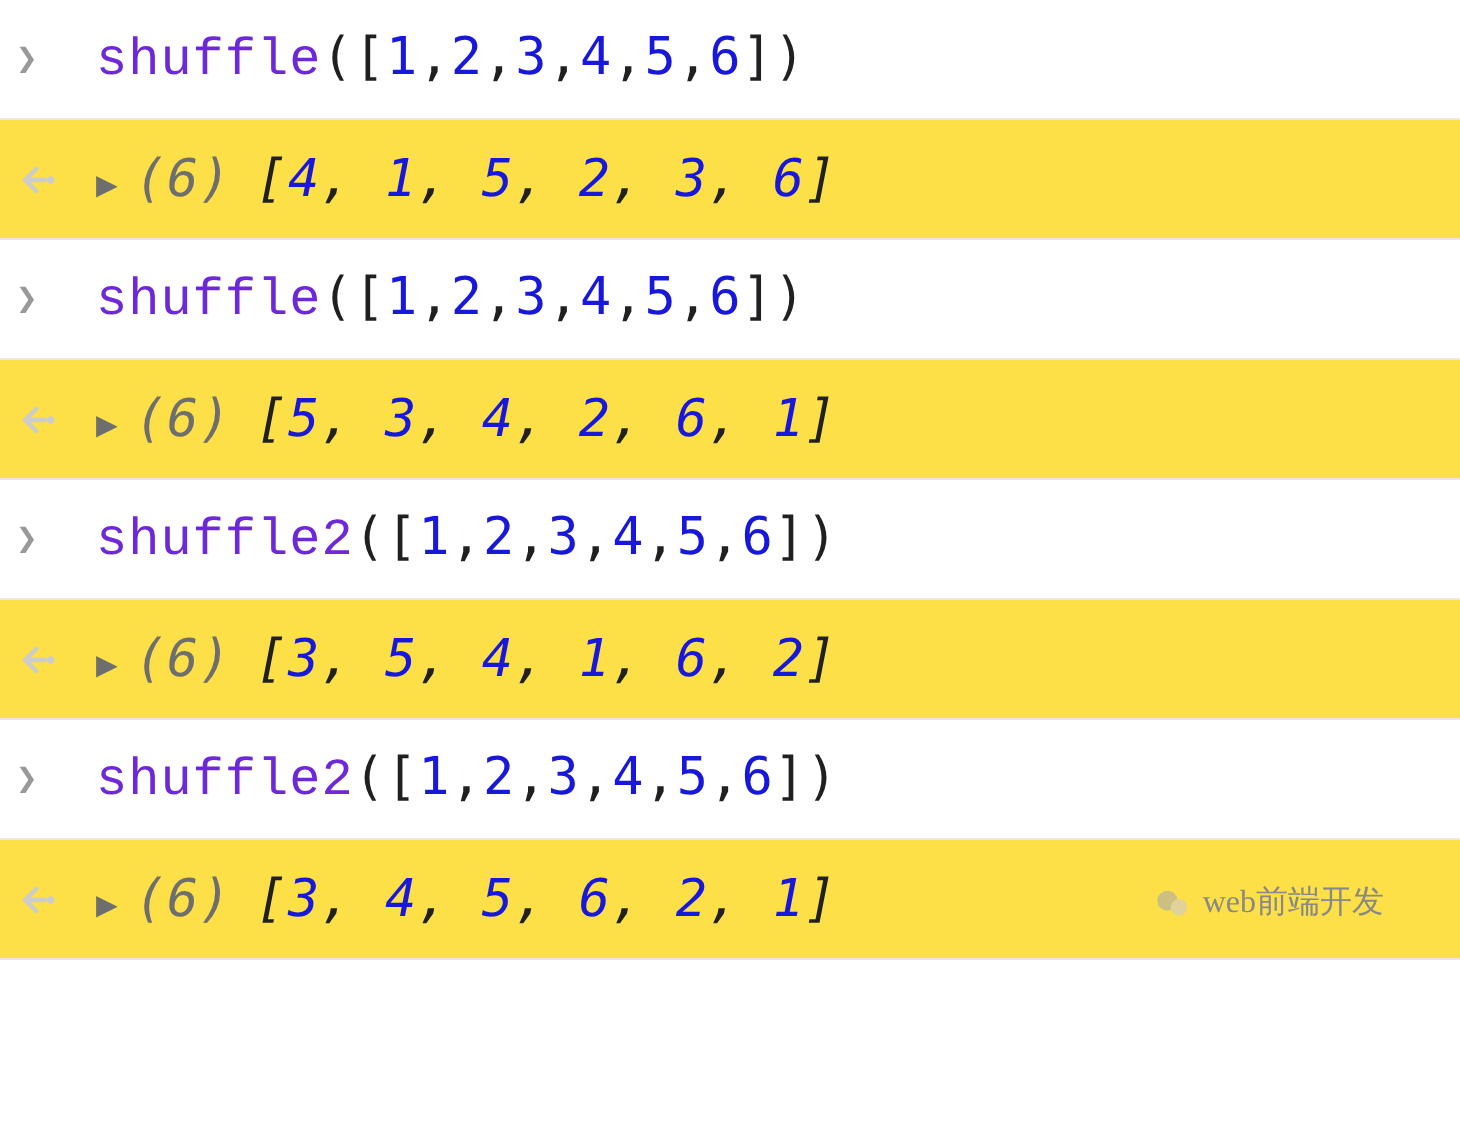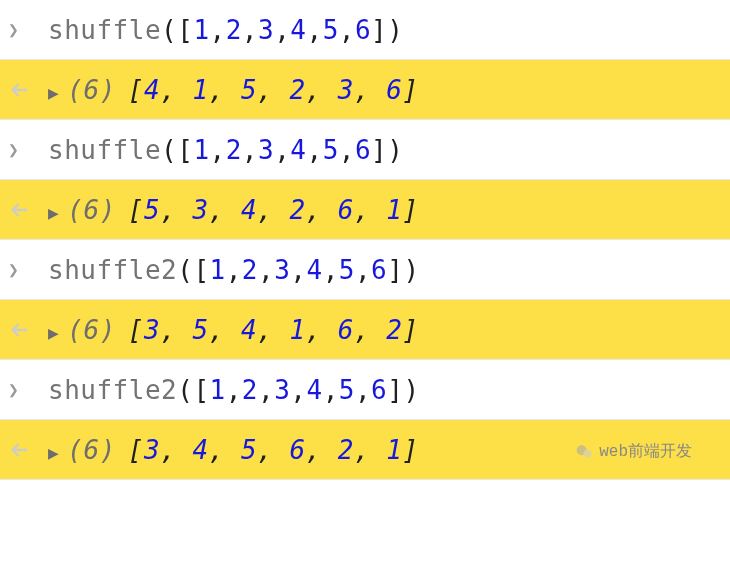--- a/index.html
+++ b/index.html
@@ -49,21 +49,21 @@
     .return-arrow svg {
       width: 22px;
       height: 22px;
     }
     .content {
       flex: 1;
       white-space: nowrap;
       font-size: 26px;
       letter-spacing: 0.5px;
     }
-    .fn-name { color: #737373; }
+    .fn-name { color: #6d28d9; font-family: Liberation Mono, monospace; }
     .punct { color: #202020; }
     .num { color: #1818dd; }
     .expand-tri {
       color: #6e6e6e;
       font-size: 18px;
       margin-right: 8px;
     }
     .array-len {
       font-style: italic;
       color: #6e6e6e;
@@ -72,21 +72,21 @@
     .bracket-i { font-style: italic; color: #202020; }
     .sep { font-style: italic; color: #202020; }
     .sep-space { font-style: italic; color: #202020; }
     .arr-num { color: #1818dd; font-style: italic; }
     .watermark {
       position: absolute;
       bottom: 18px;
       right: 38px;
       font-size: 16px;
       color: #888;
-      font-family: Liberation Mono, monospace;
+      font-family: Liberation Serif, serif;
       display: flex;
       align-items: center;
       gap: 4px;
     }
     .watermark-icon {
       width: 20px;
       height: 20px;
       opacity: 0.6;
     }
   </style>

